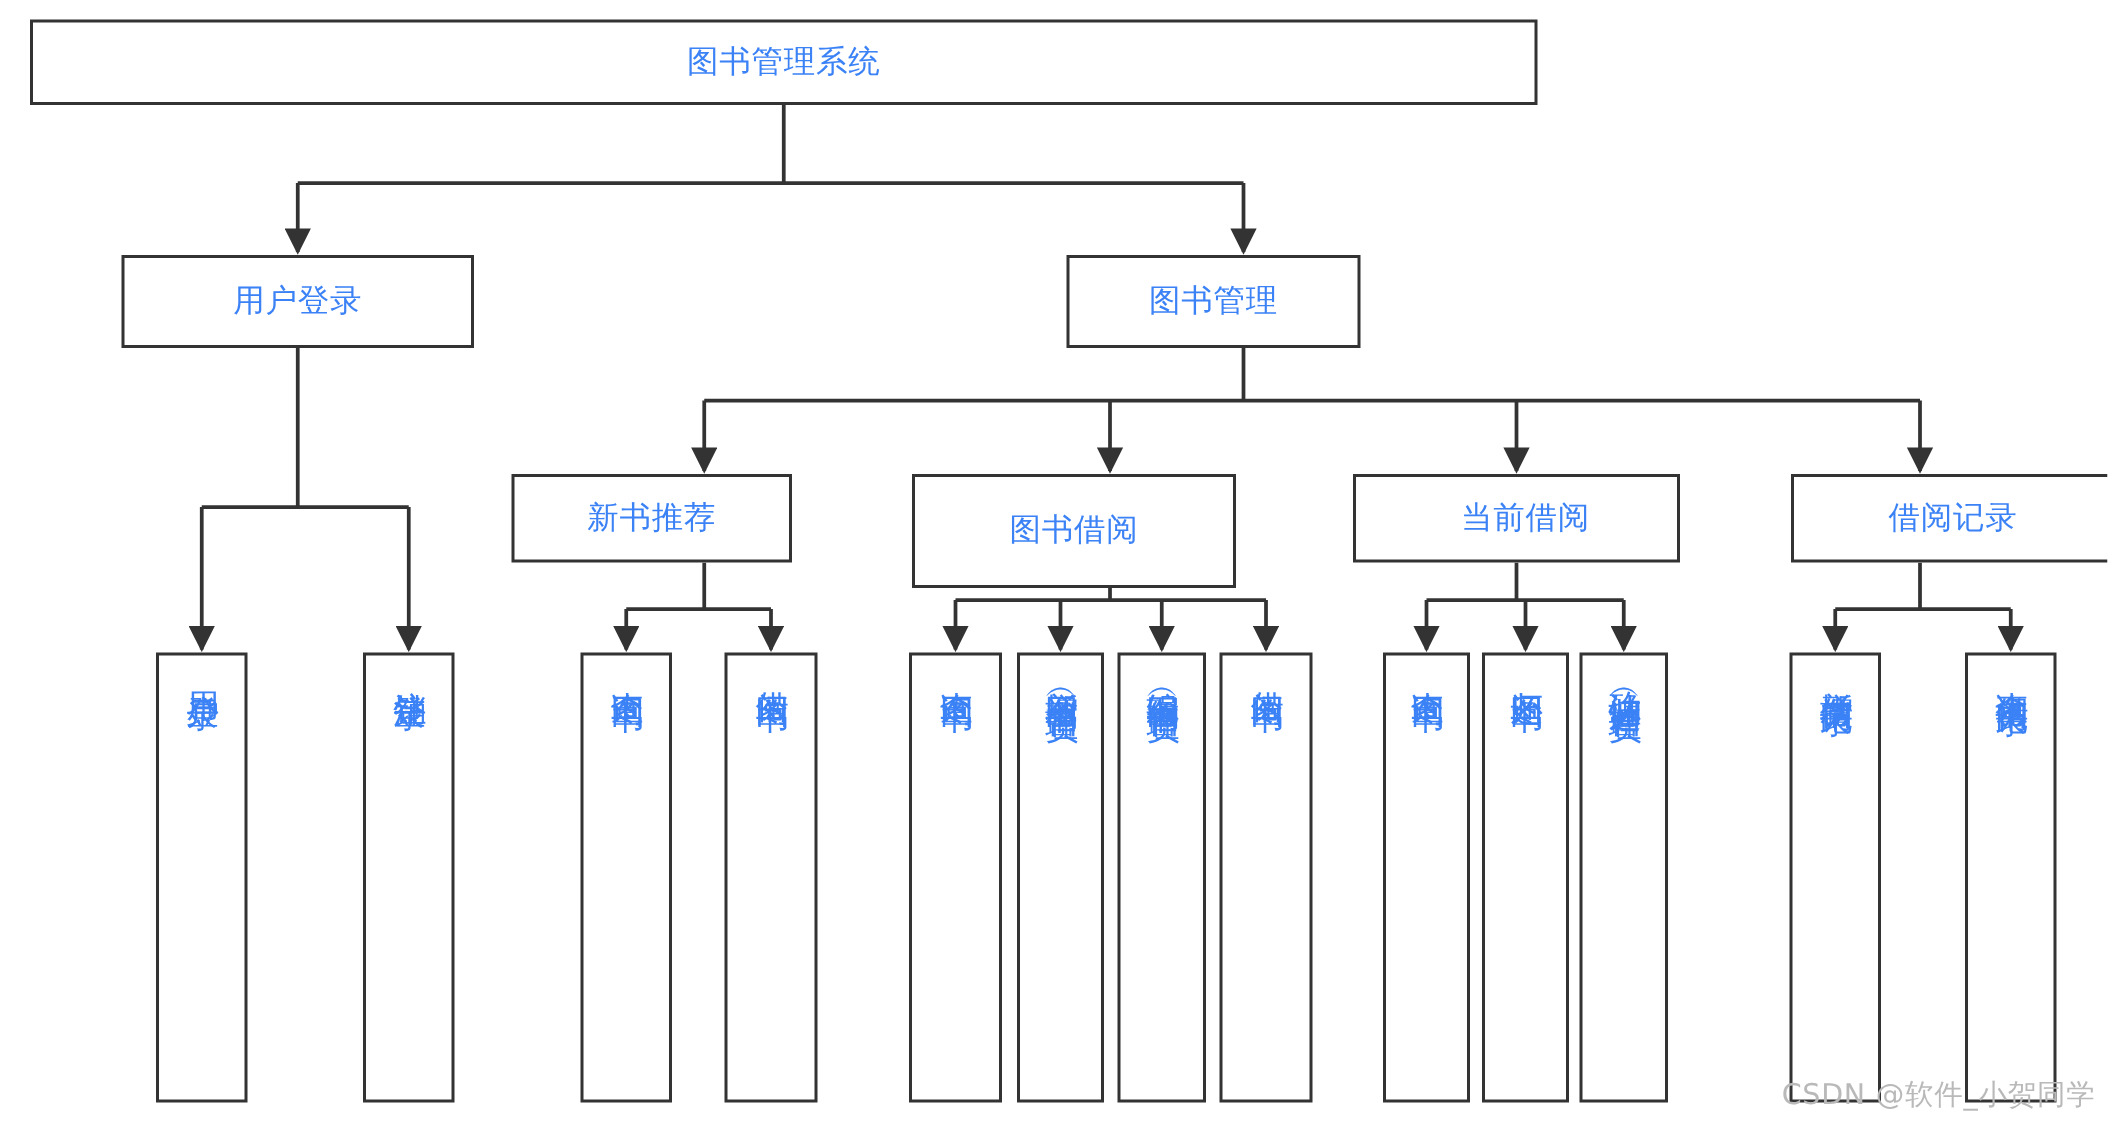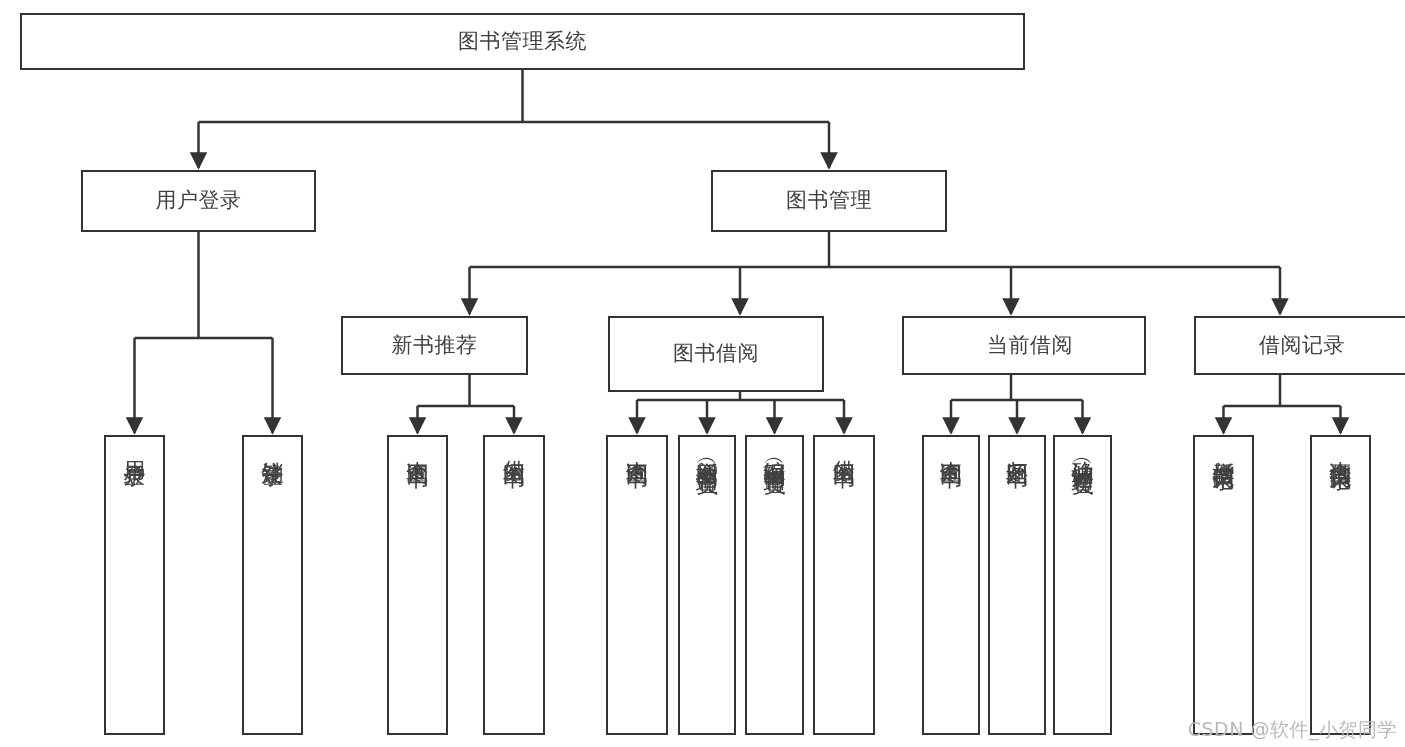--- a/index.html
+++ b/index.html
@@ -27,21 +27,21 @@
     pointer-events: none;
   }
   .node {
     position: absolute;
     box-sizing: border-box;
     background: #ffffff;
     border: 2px solid #333333;
     display: flex;
     align-items: center;
     justify-content: center;
-    color: #404040;
+    color: #3b82f6;
   }
   .node .label {
     display: block;
     text-align: center;
     line-height: 1.22;
     letter-spacing: 0.5px;
   }
   
   .node.horiz .label {
     font-size: 21px;
@@ -119,30 +119,30 @@
       </g>
   </svg>
 
   <div id="node-layer">
       <div class="node horiz" style="left: 20px; top: 13px; width: 1005px; height: 57px;">
         <span class="label">图书管理系统</span>
       </div>
       <div class="node horiz" style="left: 81px; top: 170px; width: 235px; height: 62px;">
         <span class="label">用户登录</span>
       </div>
-      <div class="node horiz" style="left: 711px; top: 170px; width: 236px; height: 62px;">
+      <div class="node horiz" style="left: 711px; top: 170px; width: 196px; height: 62px;">
         <span class="label">图书管理</span>
       </div>
       <div class="node horiz" style="left: 341px; top: 316px; width: 187px; height: 59px; align-items: center;">
         <span class="label">新书推荐</span>
       </div>
       <div class="node horiz" style="left: 608px; top: 316px; width: 216px; height: 76px;">
         <span class="label">图书借阅</span>
       </div>
-      <div class="node horiz" style="left: 902px; top: 316px; width: 244px; height: 59px; padding-left: 12px;">
+      <div class="node horiz" style="left: 902px; top: 316px; width: 218px; height: 59px; padding-left: 12px;">
         <span class="label">当前借阅</span>
       </div>
       <div class="node horiz" style="left: 1172px; top: 316px; width: 216px; height: 59px; margin-left: 22px;">
         <span class="label">借阅记录</span>
       </div>
       <div class="node vert" style="left: 104px; top: 435px; width: 61px; height: 300px;">
         <span class="label">用户登录</span>
       </div>
       <div class="node vert" style="left: 242px; top: 435px; width: 61px; height: 300px;">
         <span class="label">注销登录</span>

